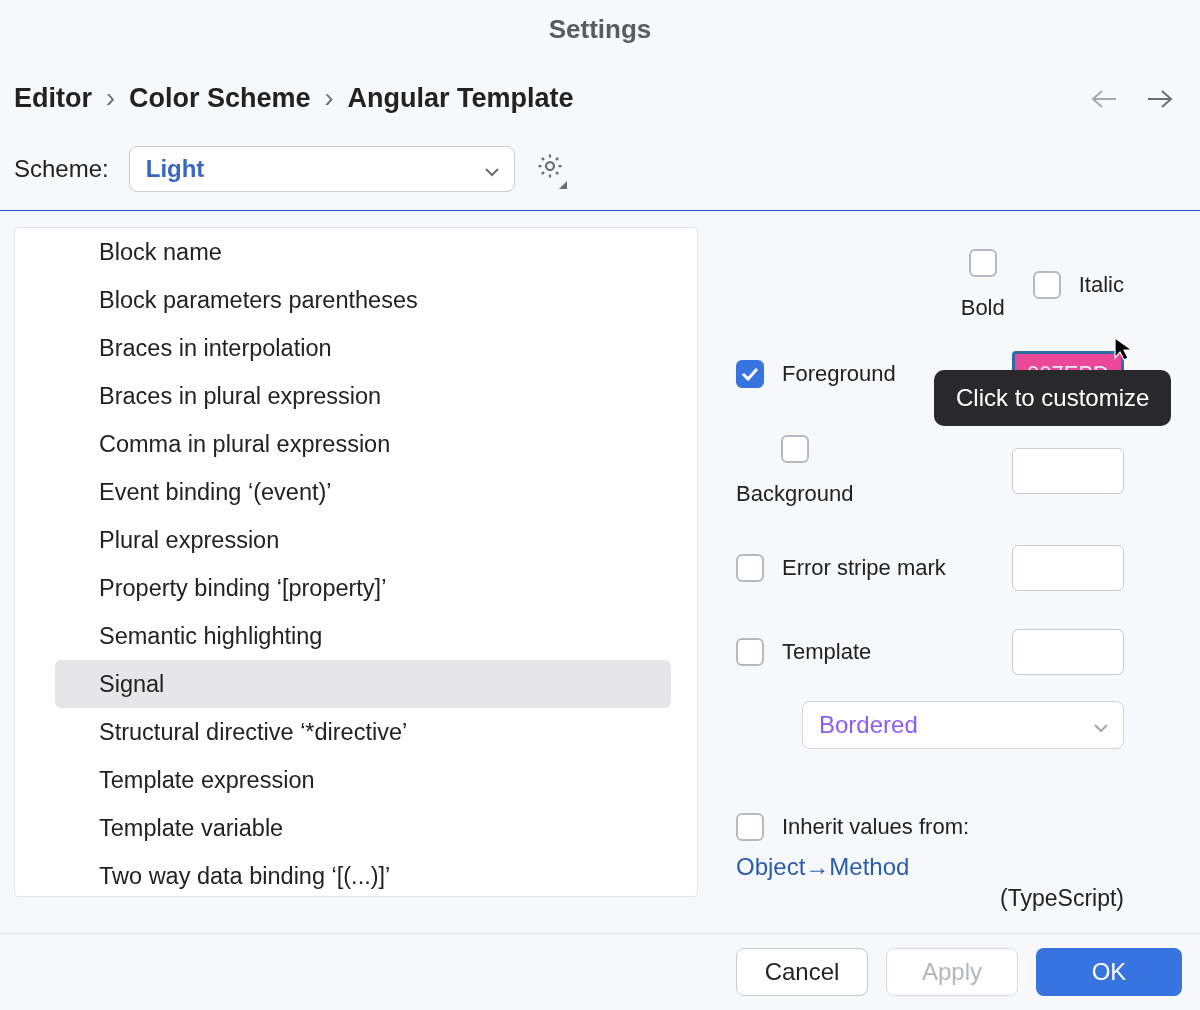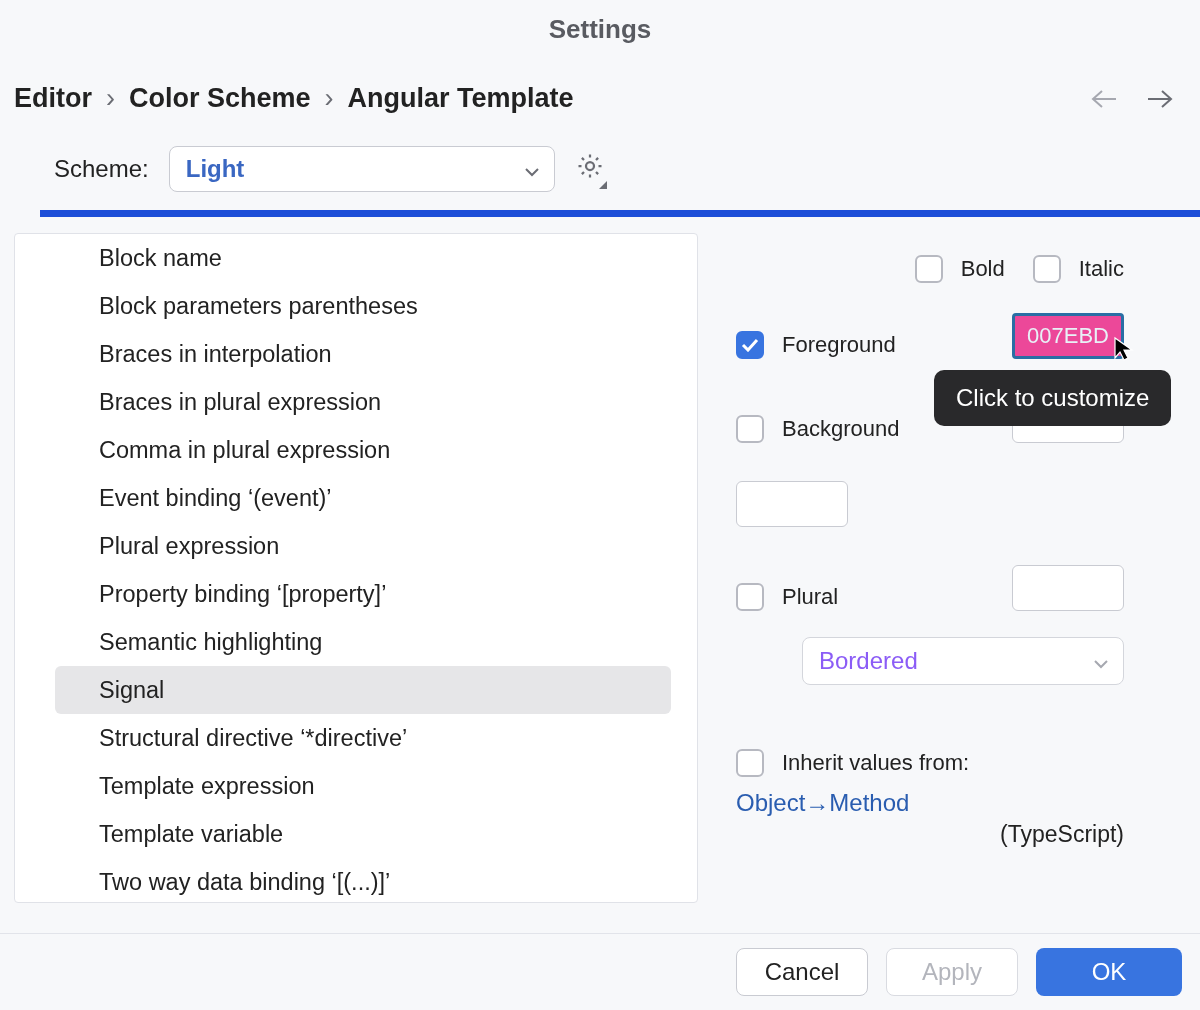--- a/index.html
+++ b/index.html
@@ -25,22 +25,21 @@
   }
   .breadcrumbs { display: flex; align-items: center; gap: 14px; font-size: 27px; font-weight: 700; }
   .crumb-sep { color: #6b6d74; font-weight: 400; }
   .nav-arrows { display: flex; gap: 28px; align-items: center; color: #a6a8b0; }
   .nav-arrows svg { display: block; }
   .arrow-enabled { color: #6b6d74; }
 
   .scheme-row {
     display: flex; align-items: center; gap: 20px;
     padding: 24px 14px 18px 14px;
-    border-bottom: 7px solid #1d4ed8;
-    margin-left: 40px;
+    border-bottom: 1px solid #1d4ed8;
   }
   .scheme-label { font-size: 24px; }
   .scheme-select {
     display: flex; align-items: center; justify-content: space-between;
     width: 386px; height: 46px;
     padding: 0 14px 0 16px;
     border: 1px solid #c9cbd2; border-radius: 8px;
     background: #fff; font-size: 24px; font-weight: 600; color: #3a67c2;
   }
   .chev { color: #6b6d74; }
@@ -62,21 +61,21 @@
     font-size: 23.5px;
     height: 48px;
     display: flex; align-items: center;
     cursor: pointer;
   }
   .list-item.selected { background: #e6e6e8; border-radius: 6px; margin: 0 26px 0 40px; padding-left: 44px; }
 
   .props { flex: 1; padding-top: 22px; padding-right: 62px; position: relative; }
   .font-row { display: flex; gap: 28px; justify-content: flex-end; padding-right: 0; margin-bottom: 30px; }
   .ck-row { display: flex; align-items: center; gap: 18px; margin-bottom: 38px; }
-  .ck-row.end { justify-content: space-between; align-items: flex-end; }
+  .ck-row.end { justify-content: space-between; }
   .ck {
     width: 28px; height: 28px; border: 2px solid #b7b9c1; border-radius: 6px; background: #fff;
     display: inline-flex; align-items: center; justify-content: center;
     flex-shrink: 0;
   }
   .ck.checked { background: #3874e0; border-color: #3874e0; color: #fff; }
   .ck.checked svg { display: block; }
   .swatch {
     width: 112px; height: 46px; border: 1px solid #c9cbd2; border-radius: 6px; background: #fff;
   }
@@ -180,21 +179,21 @@
       <div class="list-item">Semantic highlighting</div>
       <div class="list-item selected">Signal</div>
       <div class="list-item">Structural directive ‘*directive’</div>
       <div class="list-item">Template expression</div>
       <div class="list-item">Template variable</div>
       <div class="list-item">Two way data binding ‘[(...)]’</div>
     </div>
 
     <div class="props">
       <div class="font-row">
-        <div class="ck-row" style="margin-bottom:0;">
+        <div class="ck-row" style="margin-bottom:0;flex-direction:column;">
           <span class="ck"></span>
           <span>Bold</span>
         </div>
         <div class="ck-row" style="margin-bottom:0;">
           <span class="ck"></span>
           <span>Italic</span>
         </div>
       </div>
 
       <div class="ck-row end">
@@ -203,35 +202,39 @@
             <svg width="18" height="14" viewBox="0 0 18 14" fill="none" stroke="#fff" stroke-width="3">
                 <path d="M2 7 L7 12 L16 2"></path>
               </svg>
           </span>
           <span>Foreground</span>
         </div>
         <div class="swatch active">007EBD</div>
       </div>
 
       <div class="ck-row end">
+        <div style="display:flex;align-items:center;gap:18px;flex-direction:column;">
+          <span class="ck"></span>
+          <span>Background</span>
+        </div>
+        <div class="swatch"></div>
+      </div>
+
+      <div class="ck-row end">
         <div style="display:flex;align-items:center;gap:18px;">
           <span class="ck"></span>
-          <span>Background</span>
+          <span>Error stripe mark</span>
         </div>
         <div class="swatch"></div>
       </div>
 
       <div class="ck-row end">
-        <div class="swatch"></div>
-      </div>
-
-      <div class="ck-row end">
         <div style="display:flex;align-items:center;gap:18px;">
           <span class="ck"></span>
-          <span>Plural</span>
+          <span>Template</span>
         </div>
         <div class="swatch"></div>
       </div>
 
       <div class="effects-select">
         <span>Bordered</span>
         <span class="chev">
           <svg width="16" height="10" viewBox="0 0 16 10" fill="none" stroke="#a6a8b0" stroke-width="2">
               <path d="M2 2 L8 8 L14 2"></path>
             </svg>

